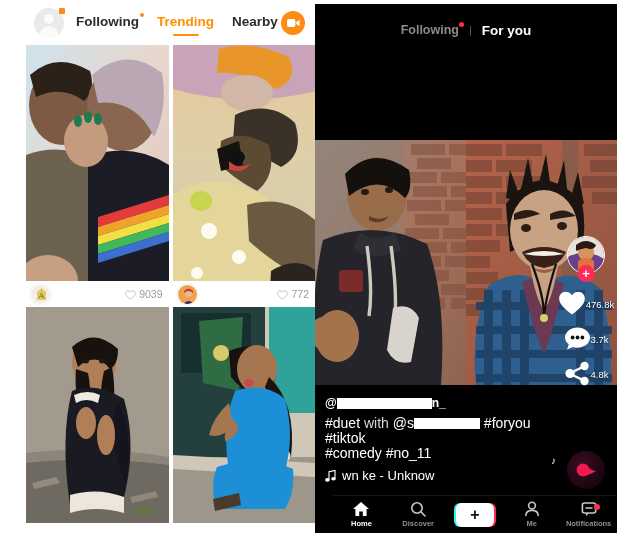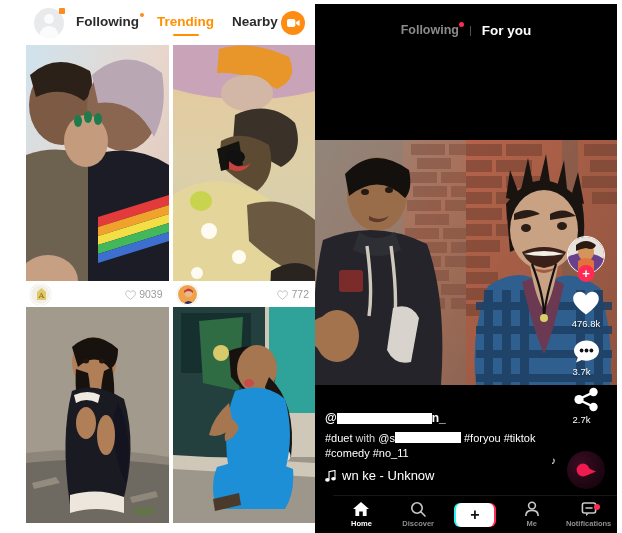--- a/index.html
+++ b/index.html
@@ -92,36 +92,36 @@
   .tt-dot { position: absolute; right: -5px; top: -1px; width: 5px; height: 5px;
             border-radius: 50%; background: #fe2c55; }
   .tt-sep { color: #5a5a5a; font-size: 11px; }
 
   #tt-video { position: absolute; top: 136px; left: 0; width: 302px; height: 245px; overflow: hidden; }
   .duet-half { position: absolute; top: 0; width: 50%; height: 100%; overflow: hidden; }
 
   
   #tt-rail { position: absolute; right: 8px; top: 232px; width: 46px; z-index: 7;
              display: flex; flex-direction: column; align-items: center; }
-  .rail-item { display: flex; flex-direction: column; margin-bottom: 10px; cursor: pointer; }
+  .rail-item { display: flex; flex-direction: row; align-items: center; margin-bottom: 10px; cursor: pointer; }
   .rail-count { color: #ffffff; font-size: 9.5px; margin-top: 2px; text-shadow: 0 1px 2px rgba(0,0,0,.6); }
   .rail-avatar { position: relative; width: 38px; height: 38px; margin-bottom: 16px; }
   .rail-avatar-img { width: 38px; height: 38px; border-radius: 50%;
                      border: 1.5px solid #fff; overflow: hidden; position: relative; }
   .follow-badge { position: absolute; left: 50%; transform: translateX(-50%); bottom: -8px;
                   width: 17px; height: 17px; border-radius: 50%; background: #fe2c55;
                   display: flex; align-items: center; justify-content: center;
                   color: #fff; font-size: 13px; line-height: 1; font-weight: bold; }
 
   
   #tt-caption { position: absolute; left: 10px; bottom: 50px; width: 215px; z-index: 7; }
   .cap-user { color: #fff; font-size: 12px; font-weight: bold; margin-bottom: 6px;
               display: flex; align-items: center; }
   .redact { display: inline-block; background: #ffffff; height: 11px; vertical-align: -1px; }
-  .cap-text { color: #fff; font-size: 11px; line-height: 15px; margin-bottom: 7px; }
+  .cap-text { color: #fff; font-size: 14px; line-height: 15px; margin-bottom: 7px; }
   .cap-text .muted { color: #d6d6d6; }
   .cap-music { display: flex; align-items: center; gap: 6px; color: #fff; font-size: 13px; }
 
   
   #music-disc { position: absolute; right: 12px; bottom: 44px; width: 38px; height: 38px;
                 border-radius: 50%; background: radial-gradient(circle at 35% 35%, #3a0d22 0%, #1b0510 70%, #120309 100%);
                 z-index: 7; display: flex; align-items: center; justify-content: center; }
   .note-float { position: absolute; color: #ffffff; font-size: 10px; }
 
   
@@ -498,21 +498,21 @@
         <span class="rail-count">3.7k</span>
       </div>
 
       <div class="rail-item">
         <svg width="27" height="25" viewBox="0 0 27 25" aria-hidden="true">
           <circle cx="20.5" cy="5" r="4.2" fill="#ffffff"></circle>
           <circle cx="6" cy="12.5" r="4.6" fill="#ffffff"></circle>
           <circle cx="20.5" cy="20" r="4.2" fill="#ffffff"></circle>
           <path d="M8.4 11 L18.6 6.2 M8.4 14 L18.6 18.8" stroke="#ffffff" stroke-width="2.4"></path>
         </svg>
-        <span class="rail-count">2.7k</span>
+        <span class="rail-count">4.8k</span>
       </div>
     </div>
 
     <div id="tt-caption">
       <div class="cap-user">
         <span>@</span>
         <span class="redact" style="width:95px"></span>
         <span>n_</span>
       </div>
       <div class="cap-text">

